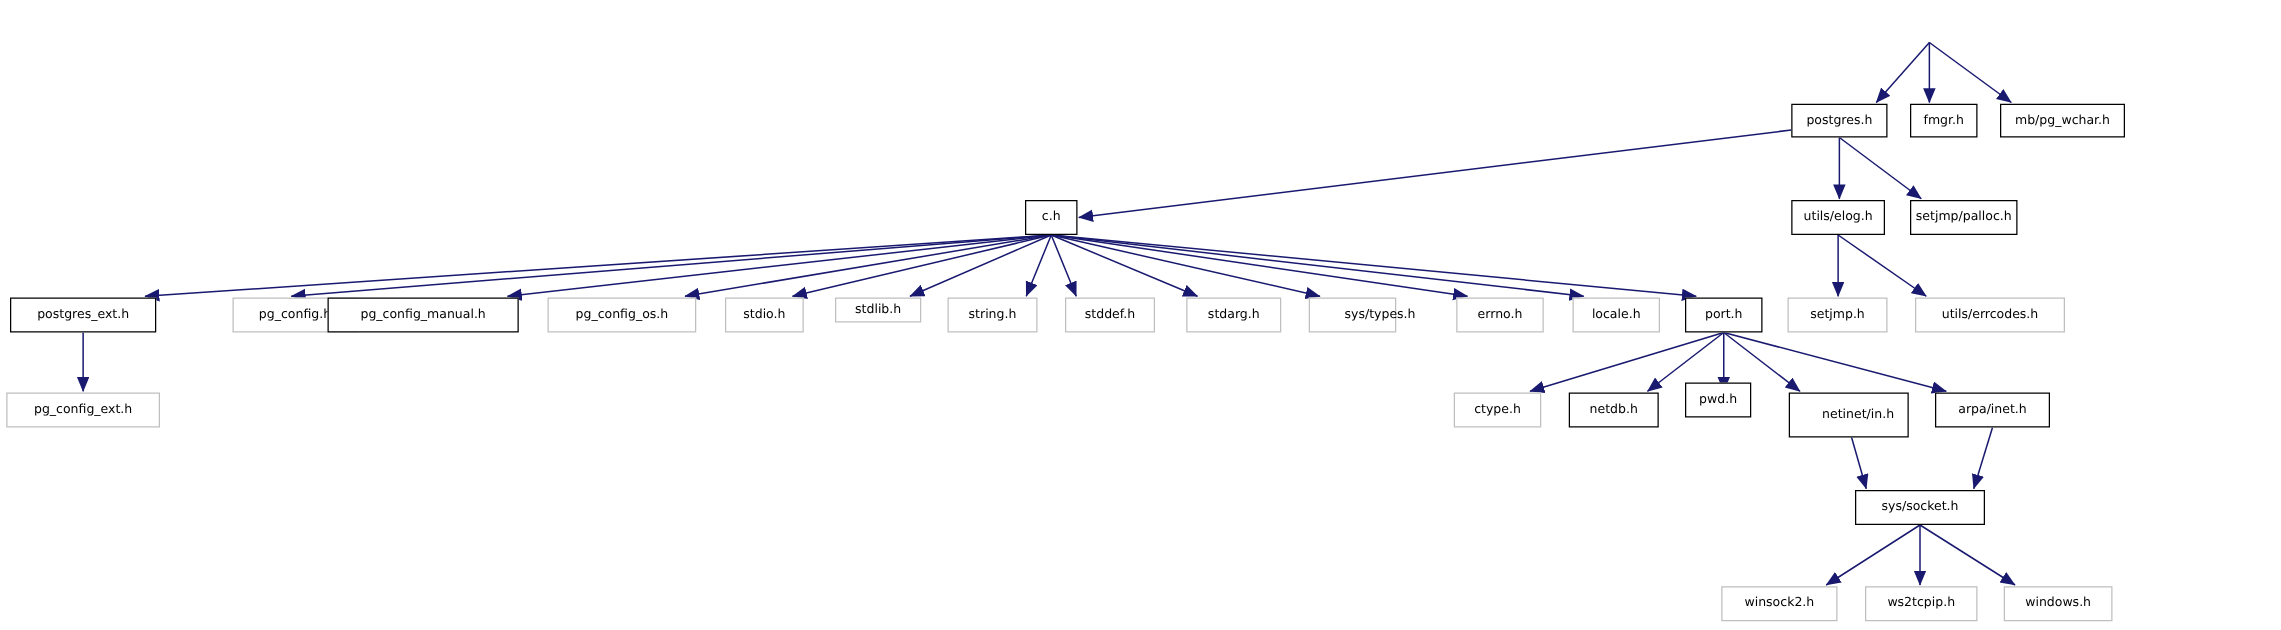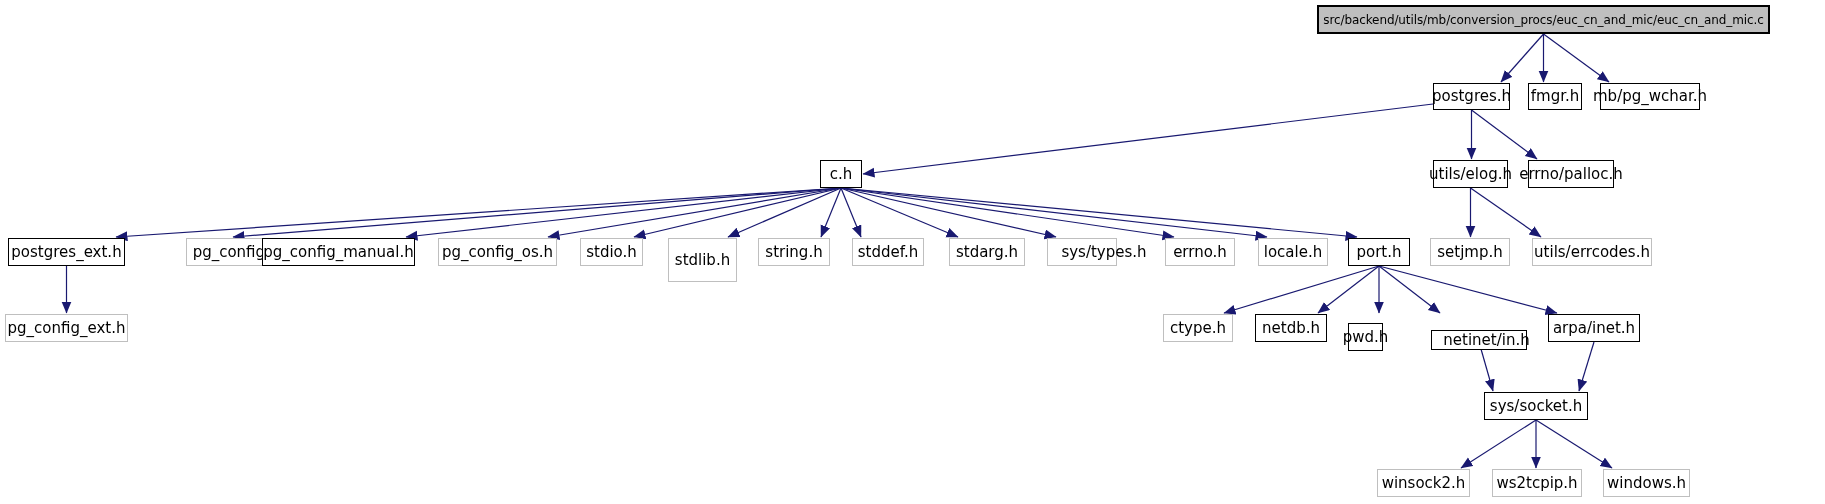--- a/index.html
+++ b/index.html
@@ -9,21 +9,21 @@
     background:#ffffff;
     font-family:"DejaVu Sans","Liberation Sans",sans-serif;
     overflow:hidden;
   }
   #edge-layer{position:absolute;left:0;top:0;width:1825px;height:504px;}
   .node{
     position:absolute;
     background:#ffffff;
     color:#000000;
     display:flex;align-items:center;justify-content:center;
-    font-size:15px;line-height:1;white-space:nowrap;
+    font-size:10px;line-height:1;white-space:nowrap;
     box-sizing:border-box;
     z-index:2;
   }
   .node.plain{border:1px solid #bfbfbf;}
   .node.linked{border:1.5px solid #000000;cursor:pointer;}
   .node.root{background:#bfbfbf;border:2px solid #000000;font-size:12px;letter-spacing:-0.1px;}
 </style>
 </head>
 <body>
 
@@ -62,45 +62,44 @@
         <line x1="1379" y1="266" x2="1379" y2="313" stroke="#191970" stroke-width="1.2" marker-end="url(#arrowhead)"></line>
         <line x1="1379" y1="266" x2="1440" y2="313" stroke="#191970" stroke-width="1.2" marker-end="url(#arrowhead)"></line>
         <line x1="1379" y1="266" x2="1557" y2="313" stroke="#191970" stroke-width="1.2" marker-end="url(#arrowhead)"></line>
         <line x1="1479" y1="342" x2="1493" y2="391" stroke="#191970" stroke-width="1.2" marker-end="url(#arrowhead)"></line>
         <line x1="1594" y1="342" x2="1579" y2="391" stroke="#191970" stroke-width="1.2" marker-end="url(#arrowhead)"></line>
         <line x1="1536" y1="420" x2="1461" y2="468" stroke="#191970" stroke-width="1.2" marker-end="url(#arrowhead)"></line>
         <line x1="1536" y1="420" x2="1536" y2="468" stroke="#191970" stroke-width="1.2" marker-end="url(#arrowhead)"></line>
         <line x1="1536" y1="420" x2="1612" y2="468" stroke="#191970" stroke-width="1.2" marker-end="url(#arrowhead)"></line>
       </g>
   </svg>
-<div class="node root" style="left: 1317px; top: 5px; width: 453px; height: 29px;">src/backend/utils/mb/conversion_procs/euc_cn_and_mic/euc_cn_and_mic.c</div>
     <div class="node linked" style="left: 1433px; top: 83px; width: 77px; height: 27px;">postgres.h</div>
     <div class="node linked" style="left: 1528px; top: 83px; width: 54px; height: 27px;">fmgr.h</div>
     <div class="node linked" style="left: 1600px; top: 83px; width: 100px; height: 27px;">mb/pg_wchar.h</div>
     <div class="node linked" style="left: 820px; top: 160px; width: 42px; height: 28px;">c.h</div>
     <div class="node linked" style="left: 1433px; top: 160px; width: 75px; height: 28px;">utils/elog.h</div>
-    <div class="node linked" style="left: 1528px; top: 160px; width: 86px; height: 28px;">errno/palloc.h</div>
+    <div class="node linked" style="left: 1528px; top: 160px; width: 86px; height: 28px;">setjmp/palloc.h</div>
     <div class="node linked" style="left: 8px; top: 238px; width: 117px; height: 28px;">postgres_ext.h</div>
     <div class="node plain" style="left: 142px; top: 238px; width: 100px; height: 28px; margin-left: 44px;">pg_config.h</div>
     <div class="node linked" style="left: 262px; top: 238px; width: 153px; height: 28px;">pg_config_manual.h</div>
     <div class="node plain" style="left: 438px; top: 238px; width: 119px; height: 28px;">pg_config_os.h</div>
     <div class="node plain" style="left: 580px; top: 238px; width: 63px; height: 28px;">stdio.h</div>
-    <div class="node plain" style="left: 668px; top: 238px; width: 69px; height: 44px;">stdlib.h</div>
+    <div class="node plain" style="left: 668px; top: 238px; width: 69px; height: 20px;">stdlib.h</div>
     <div class="node plain" style="left: 758px; top: 238px; width: 72px; height: 28px;">string.h</div>
     <div class="node plain" style="left: 852px; top: 238px; width: 72px; height: 28px;">stddef.h</div>
     <div class="node plain" style="left: 949px; top: 238px; width: 76px; height: 28px;">stdarg.h</div>
     <div class="node plain" style="left: 1047px; top: 238px; width: 70px; height: 28px; padding-left: 44px;">sys/types.h</div>
     <div class="node plain" style="left: 1165px; top: 238px; width: 70px; height: 28px;">errno.h</div>
     <div class="node plain" style="left: 1258px; top: 238px; width: 70px; height: 28px;">locale.h</div>
     <div class="node linked" style="left: 1348px; top: 238px; width: 62px; height: 28px;">port.h</div>
     <div class="node plain" style="left: 1430px; top: 238px; width: 80px; height: 28px;">setjmp.h</div>
     <div class="node plain" style="left: 1532px; top: 238px; width: 120px; height: 28px;">utils/errcodes.h</div>
     <div class="node plain" style="left: 5px; top: 314px; width: 123px; height: 28px;">pg_config_ext.h</div>
     <div class="node plain" style="left: 1163px; top: 314px; width: 70px; height: 28px;">ctype.h</div>
     <div class="node linked" style="left: 1255px; top: 314px; width: 72px; height: 28px;">netdb.h</div>
-    <div class="node linked" style="left: 1348px; top: 323px; width: 35px; height: 28px;">pwd.h</div>
-    <div class="node linked" style="left: 1431px; top: 330px; width: 96px; height: 20px; padding-left: 15px;">netinet/in.h</div>
+    <div class="node linked" style="left: 1348px; top: 306px; width: 53px; height: 28px;">pwd.h</div>
+    <div class="node linked" style="left: 1431px; top: 314px; width: 96px; height: 36px; padding-left: 15px;">netinet/in.h</div>
     <div class="node linked" style="left: 1548px; top: 314px; width: 92px; height: 28px;">arpa/inet.h</div>
     <div class="node linked" style="left: 1484px; top: 392px; width: 104px; height: 28px;">sys/socket.h</div>
     <div class="node plain" style="left: 1377px; top: 469px; width: 93px; height: 28px;">winsock2.h</div>
     <div class="node plain" style="left: 1492px; top: 469px; width: 90px; height: 28px; text-align: right;">ws2tcpip.h</div>
     <div class="node plain" style="left: 1603px; top: 469px; width: 87px; height: 28px;">windows.h</div>
   </div>
 
 </body></html>

